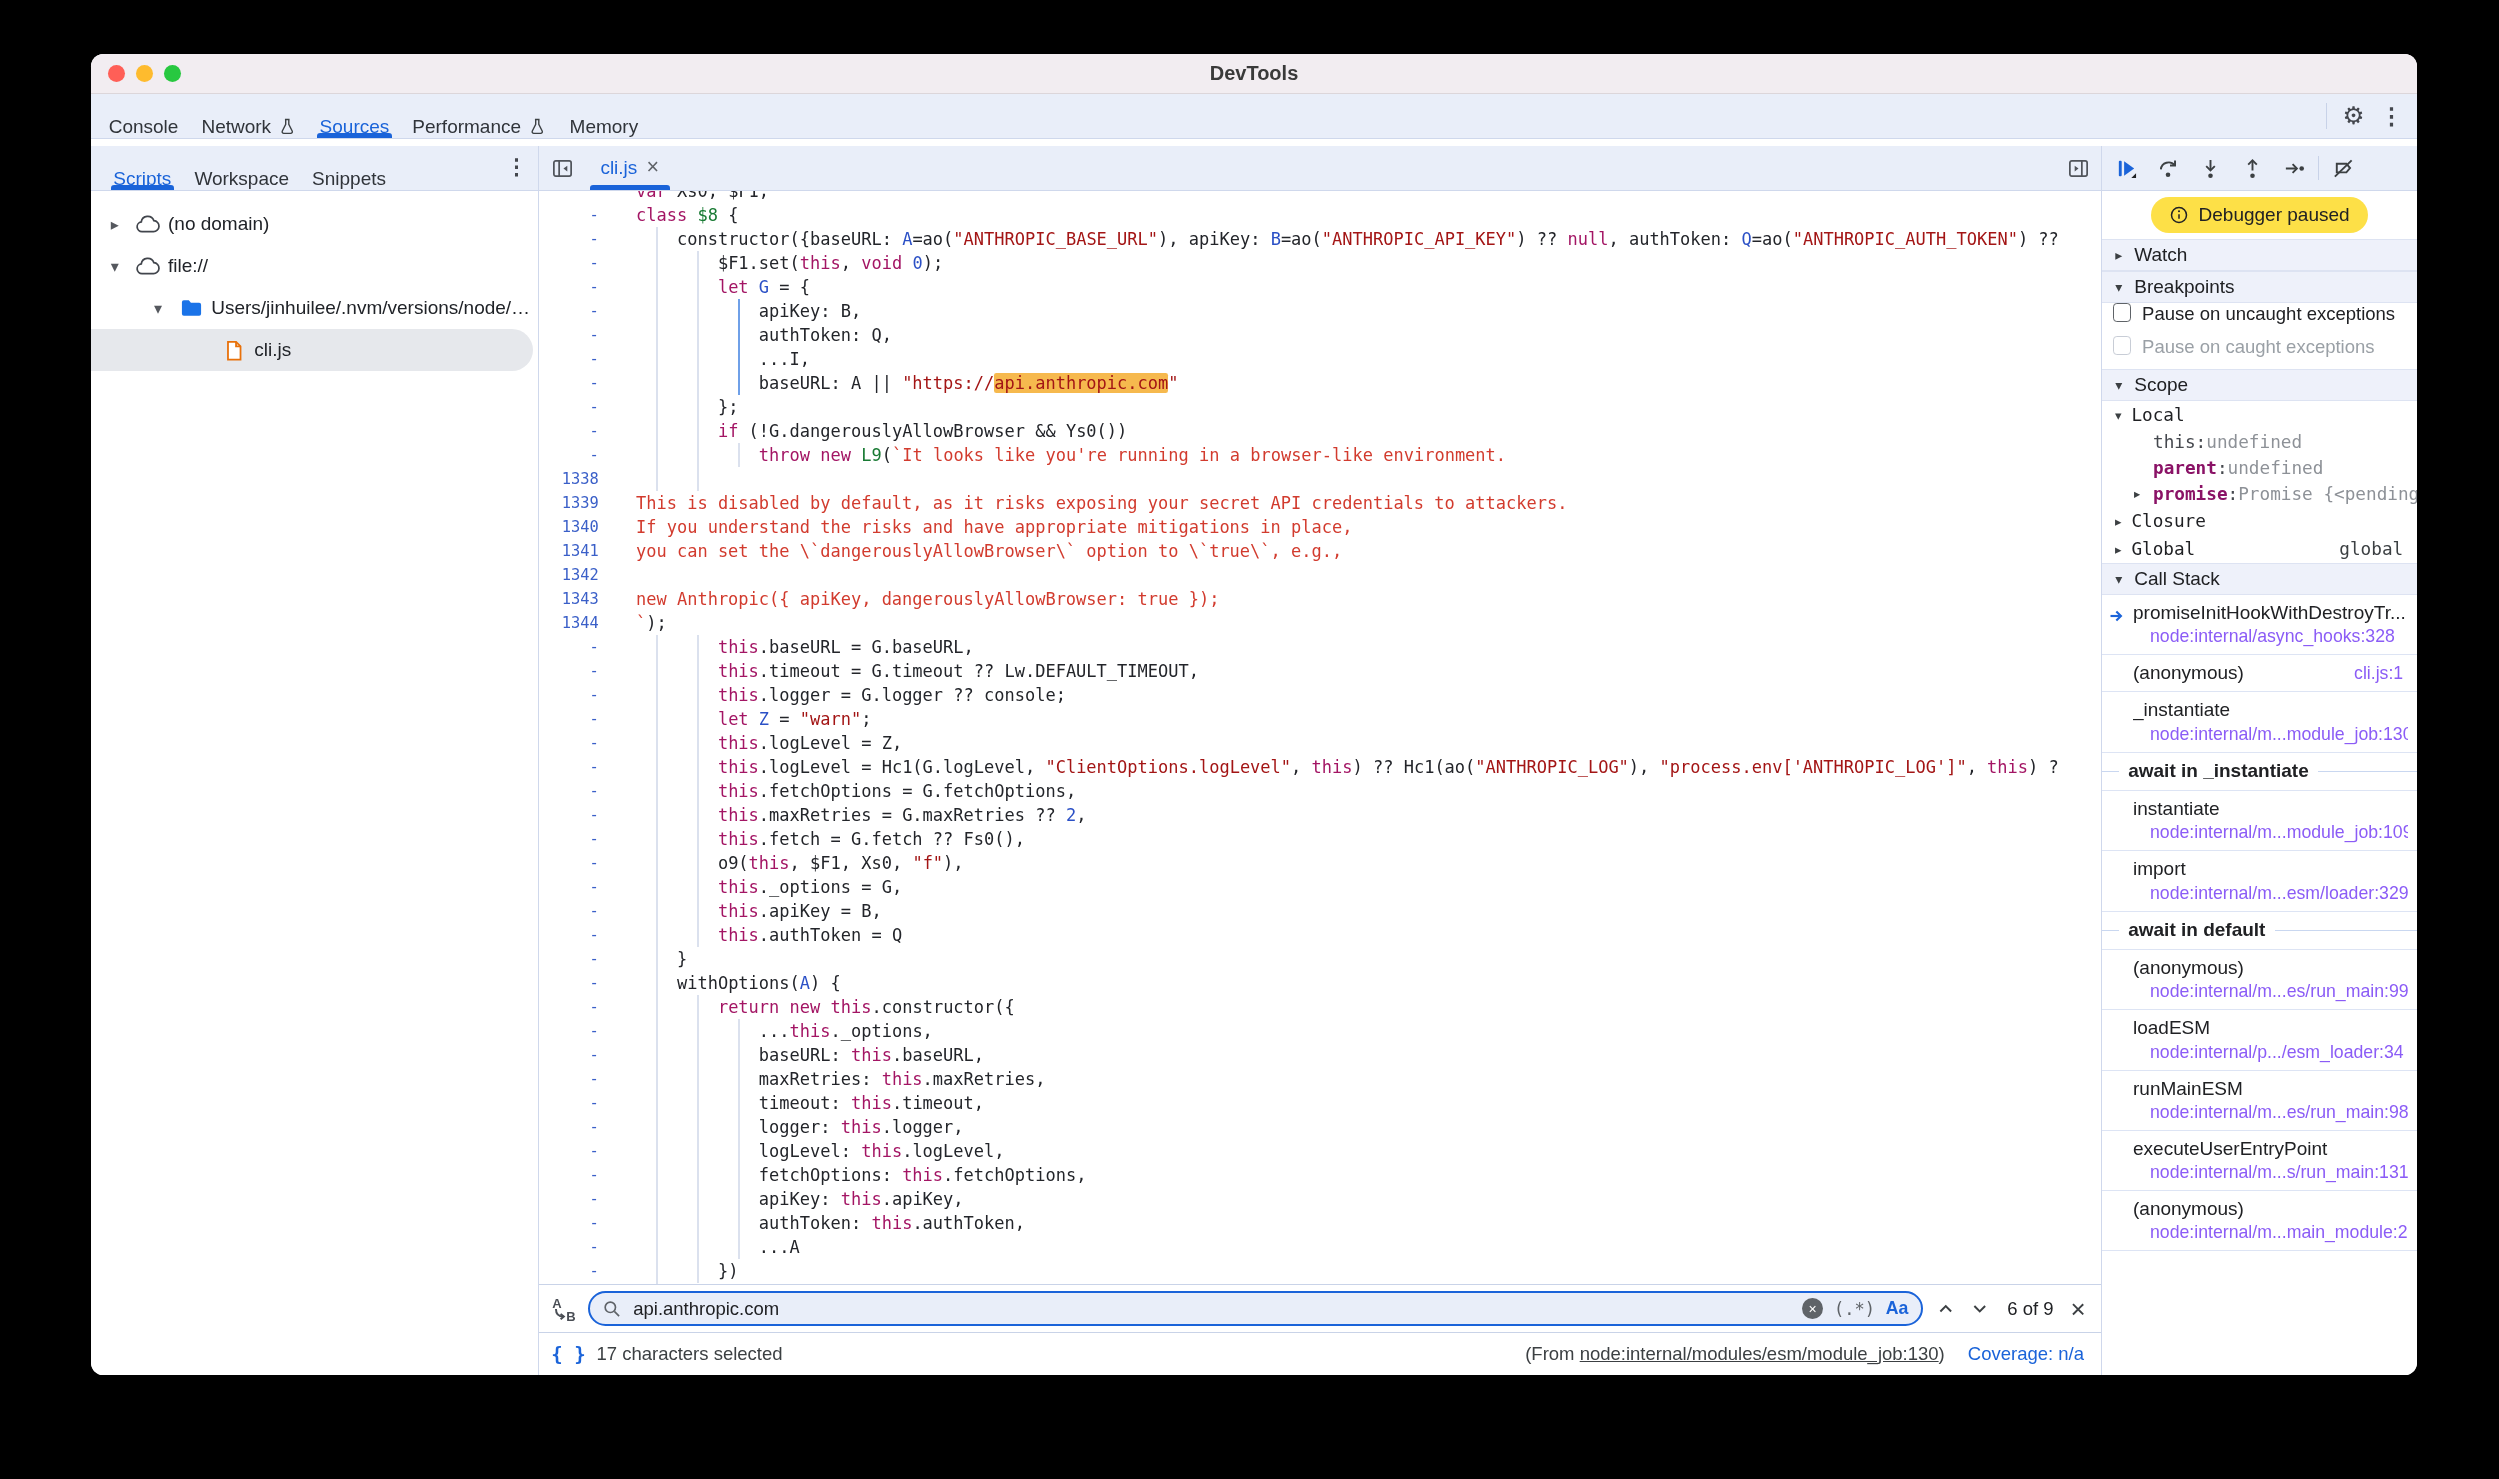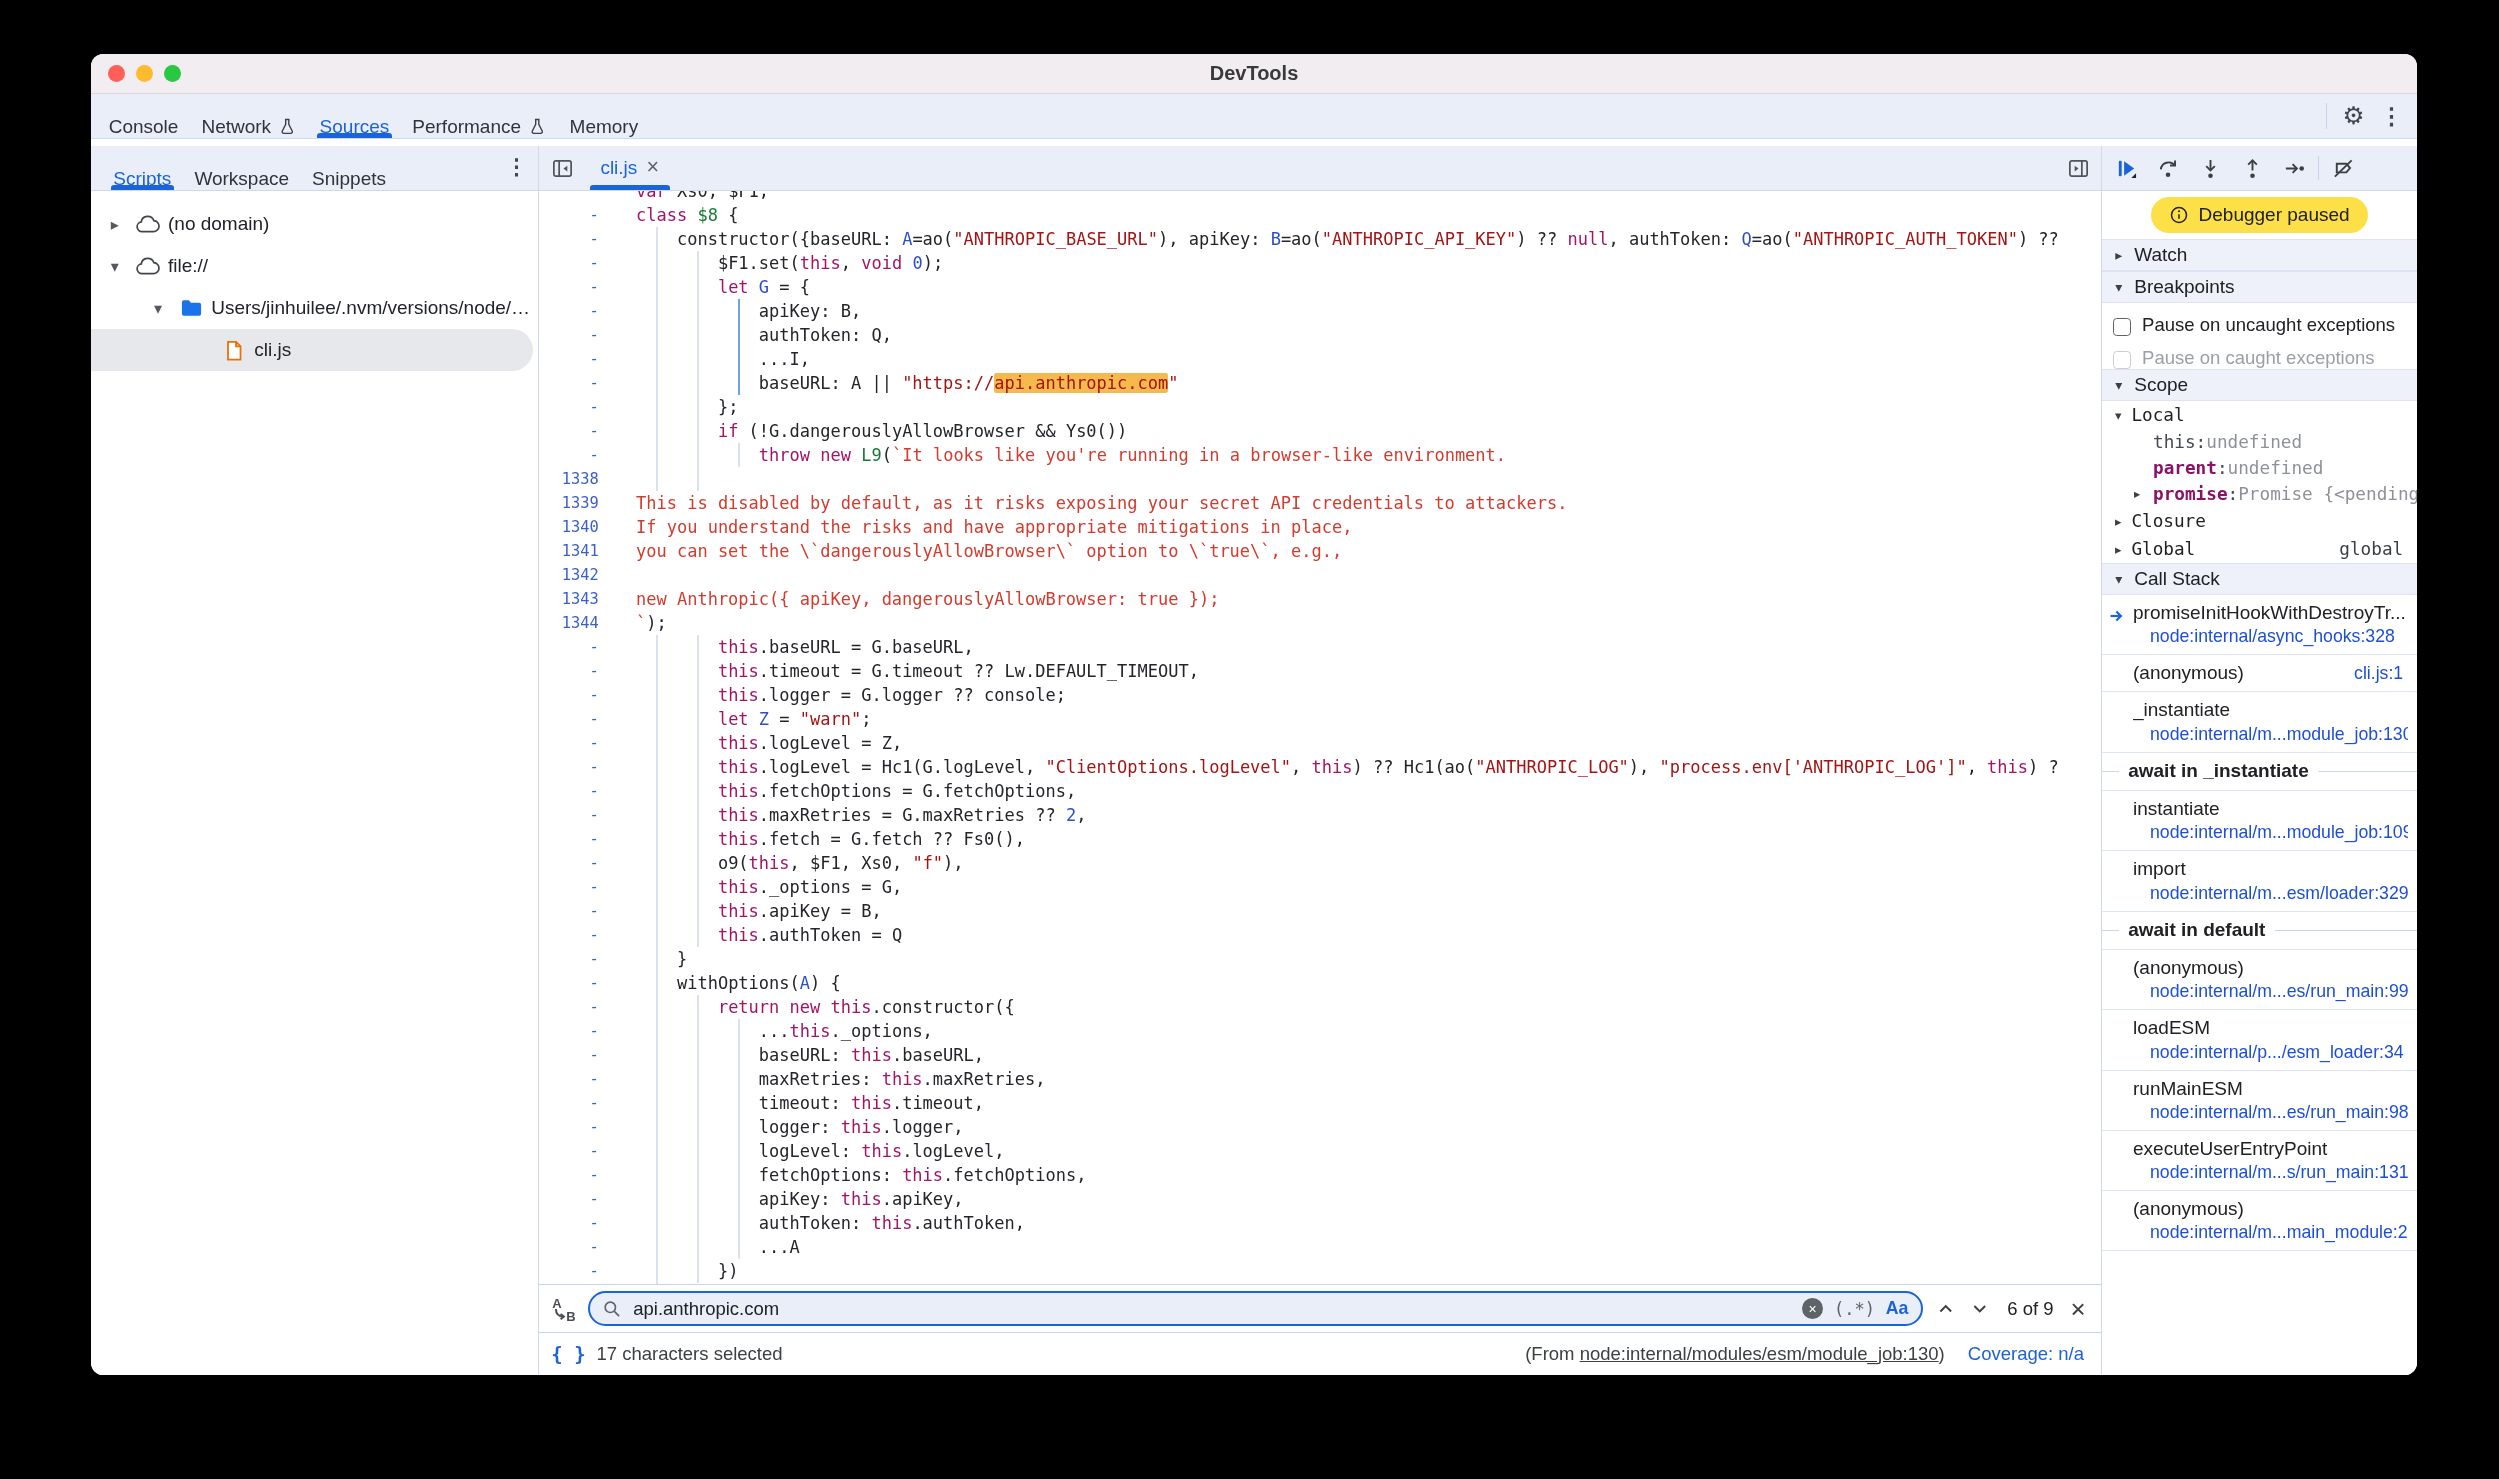--- a/index.html
+++ b/index.html
@@ -72,36 +72,36 @@
   
   .debug-pane{width:316px;border-left:0.8px solid #cfd8ec;display:flex;flex-direction:column;background:#fff;overflow:hidden;}
   .dbg-toolbar{height:45px;background:#e9eef9;border-bottom:0.8px solid #cfd8ec;display:flex;align-items:center;padding:0 3.1px;flex:none;}
   .dbtn{width:42px;height:100%;display:flex;align-items:center;justify-content:center;color:#3c4043;}
   .dbtn.resume{color:#1a63d9;}
   .dsep{width:0.8px;height:24.6px;background:#c8d2e8;margin:0 3.1px;}
   .banner{height:48px;display:flex;align-items:center;justify-content:center;flex:none;}
   .pill{display:flex;align-items:center;gap:9.2px;background:#fde047;border-radius:20px;padding:7px 18.5px;font-size:19px;color:#202124;}
   .sec-h{height:32px;background:#eef1fa;border-top:0.8px solid #dde3f2;border-bottom:0.8px solid #dde3f2;display:flex;align-items:center;gap:7.7px;padding:0 9.2px;font-size:19px;color:#202124;flex:none;}
   .tri{font-size:14px;color:#3c4043;width:15.4px;text-align:center;}
-  .bprow{height:33px;display:flex;align-items:flex-end;gap:10.8px;padding:0 10.8px;font-size:18.5px;color:#202124;}
+  .bprow{height:33px;display:flex;align-items:flex-start;gap:10.8px;padding:0 10.8px;font-size:18.5px;color:#202124;}
   .cb{width:18.5px;height:18.5px;border:1.9px solid #5f6368;border-radius:3.8px;flex:none;}
   .bprow.mut{color:#9aa0a6;}
   .bprow.mut .cb{border-color:#c8cdd6;}
   
   .sgroup{height:28px;display:flex;align-items:center;gap:6.2px;padding:0 9.2px;font-family:"DejaVu Sans Mono",monospace;font-size:17.7px;color:#202124;}
   .tri2{font-size:13px;color:#3c4043;width:14px;text-align:center;font-family:"Liberation Sans",sans-serif;}
   .srv{margin-left:auto;color:#3c4043;padding-right:4.6px;}
   .sentry{height:26px;display:flex;align-items:center;padding-left:51px;font-family:"DejaVu Sans Mono",monospace;font-size:17.7px;white-space:nowrap;overflow:hidden;position:relative;}
   .earrow{position:absolute;left:32px;font-size:12.3px;color:#3c4043;font-family:"Liberation Sans",sans-serif;}
   .sname{color:#45484e;} .sname.acc{color:#8a1266;font-weight:700;}
   .scolon{color:#45484e;} .sval{color:#8d9197;}
   
   .frame{position:relative;padding:7px 9.2px 7px 31px;border-bottom:0.8px solid #dde4f4;}
   .fname{font-size:19px;color:#202124;white-space:nowrap;overflow:hidden;}
-  .floc{font-size:17.7px;color:#1d4ed8;padding-left:17px;margin-top:2.3px;white-space:nowrap;overflow:hidden;}
+  .floc{font-size:17.7px;color:#8b5cf6;padding-left:17px;margin-top:2.3px;white-space:nowrap;overflow:hidden;}
   .frame.inline{display:flex;align-items:center;}
   .frame.inline .floc{margin:0 4.6px 0 auto;padding:0;}
   .curarrow{position:absolute;left:6.2px;top:10.8px;color:#1a63d9;display:flex;}
   .awaitrow{display:flex;align-items:center;gap:9.2px;padding:7.7px 0;border-bottom:0.8px solid #dde4f4;}
   .aline{height:1.5px;background:#c9d7f0;flex:1;}
   .aline.short{flex:none;width:17px;}
   .atext{font-size:19px;font-weight:700;color:#202124;}
   svg{display:block;}
 </style>
 </head>

